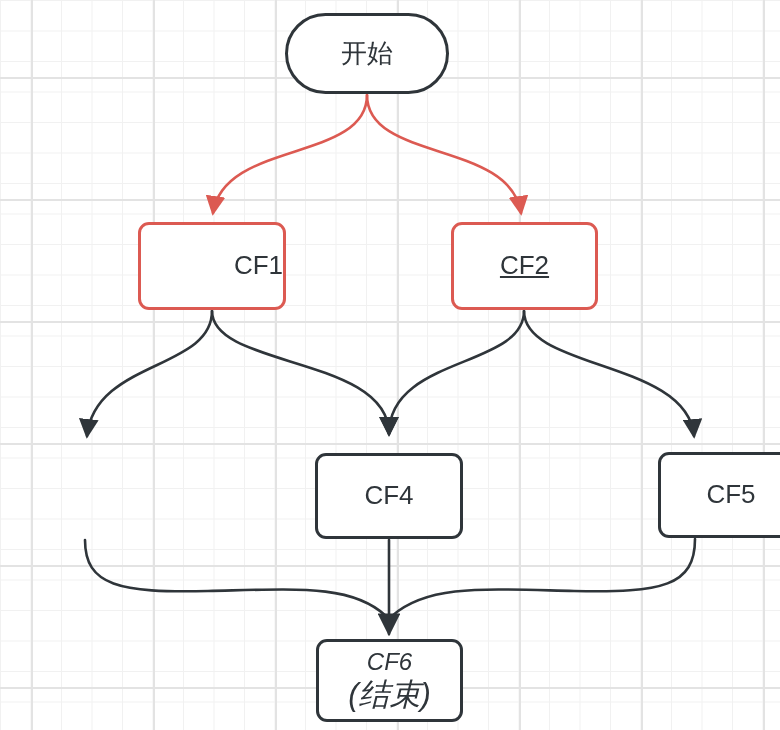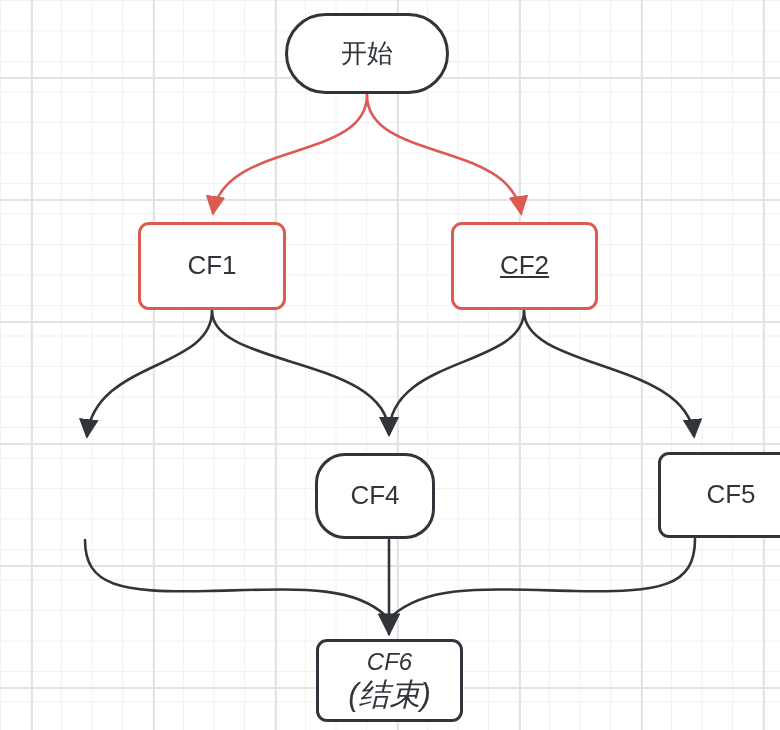--- a/index.html
+++ b/index.html
@@ -52,24 +52,24 @@
     border-color: #dc5a52;
   }
   .node.pill {
     border: 3.5px solid #2f353a;
     border-radius: 42px;
   }
   .node .sublabel {
     font-size: 31px;
   }
   #n-start { left: 285px; top: 13px;  width: 164px; height: 81px; }
-  #n-cf1   { left: 138px; top: 222px; width: 148px; height: 88px; }
+  #n-cf1   { left: 138px; top: 222px; width: 148px; height: 88px; align-items: flex-end; }
   #n-cf2   { left: 451px; top: 222px; width: 147px; height: 88px; text-decoration: underline; }
   #n-cf3   { left: 9px;   top: 453px; width: 149px; height: 86px; }
-  #n-cf4   { left: 315px; top: 453px; width: 120px; height: 86px; border-radius: 30px; }
+  #n-cf4   { left: 315px; top: 453px; width: 148px; height: 86px; }
   #n-cf5   { left: 658px; top: 452px; width: 146px; height: 86px; }
   #n-cf6   { left: 316px; top: 639px; width: 147px; height: 83px; font-size: 24px; font-style: italic; }
   path.edge {
     fill: none;
     stroke-width: 2.6px;
     stroke-linecap: round;
   }
   path.edge.dark { stroke: #2f353a; }
   path.edge.red  { stroke: #dc5a52; }
 </style>

